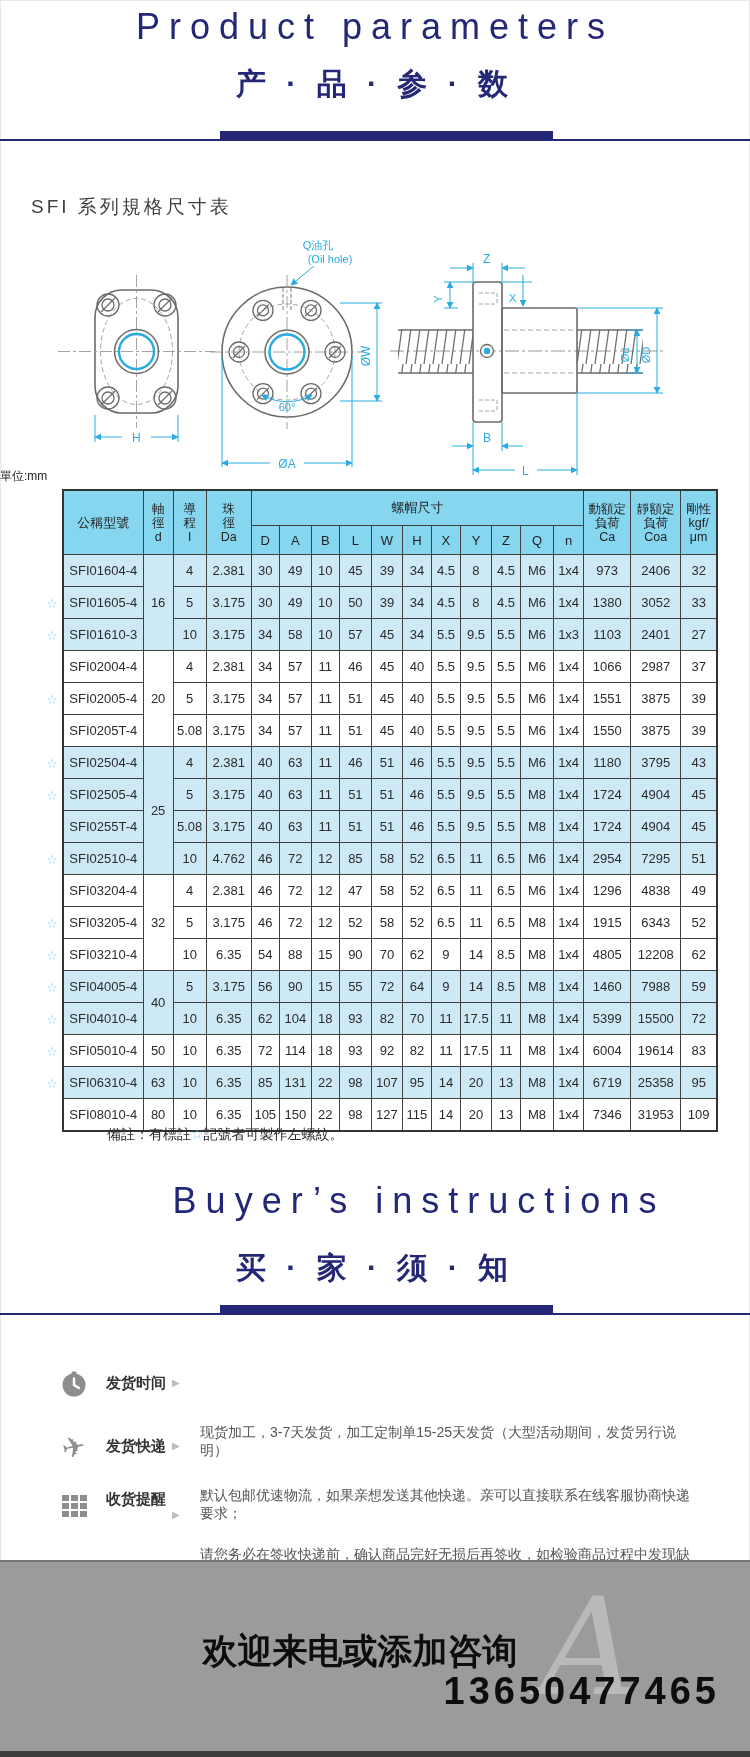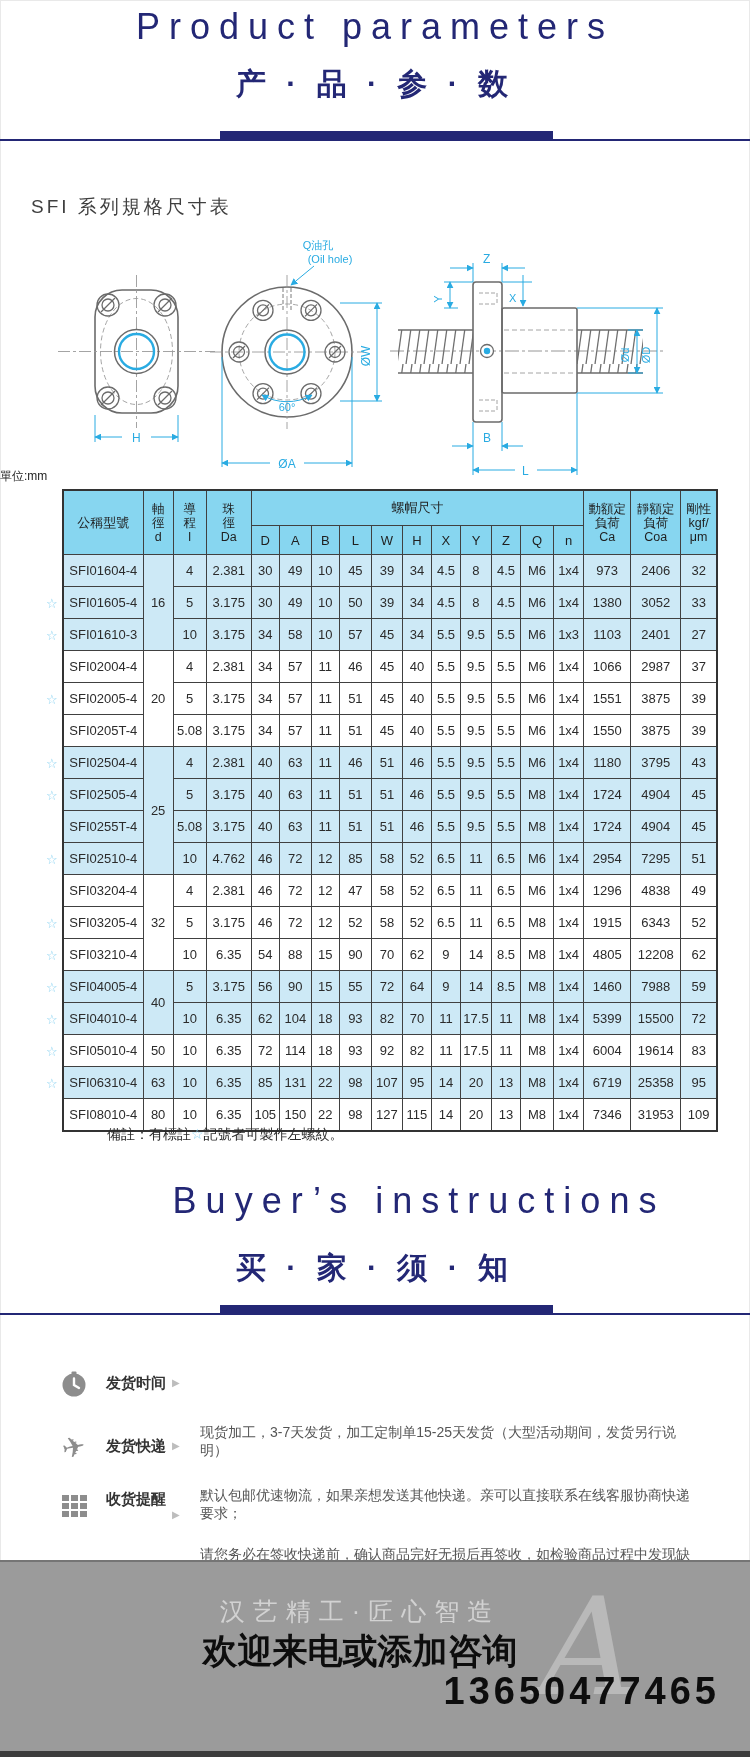--- a/index.html
+++ b/index.html
@@ -708,19 +708,18 @@
           <span></span>
         </div>
     </div>
     <div class="label" style="top:0">收货提醒</div>
     <div class="arrow" style="top:19px">▶</div>
     <div class="text">请您务必在签收快递前，确认商品完好无损后再签收，如检验商品过程中发现缺货、少货，可以拒签并第一时间联系我们。</div>
   </div>
 
   <div class="footer">
     <div class="wm-letter">A</div>
-    <div class="foot-slogan">汉艺精工·匠心智造</div>
     <div class="foot-line1">欢迎来电或添加咨询</div>
     <div class="foot-phone">13650477465</div>
     <div class="foot-strip"></div>
   </div>
 
 </div>
 
 </body></html>

